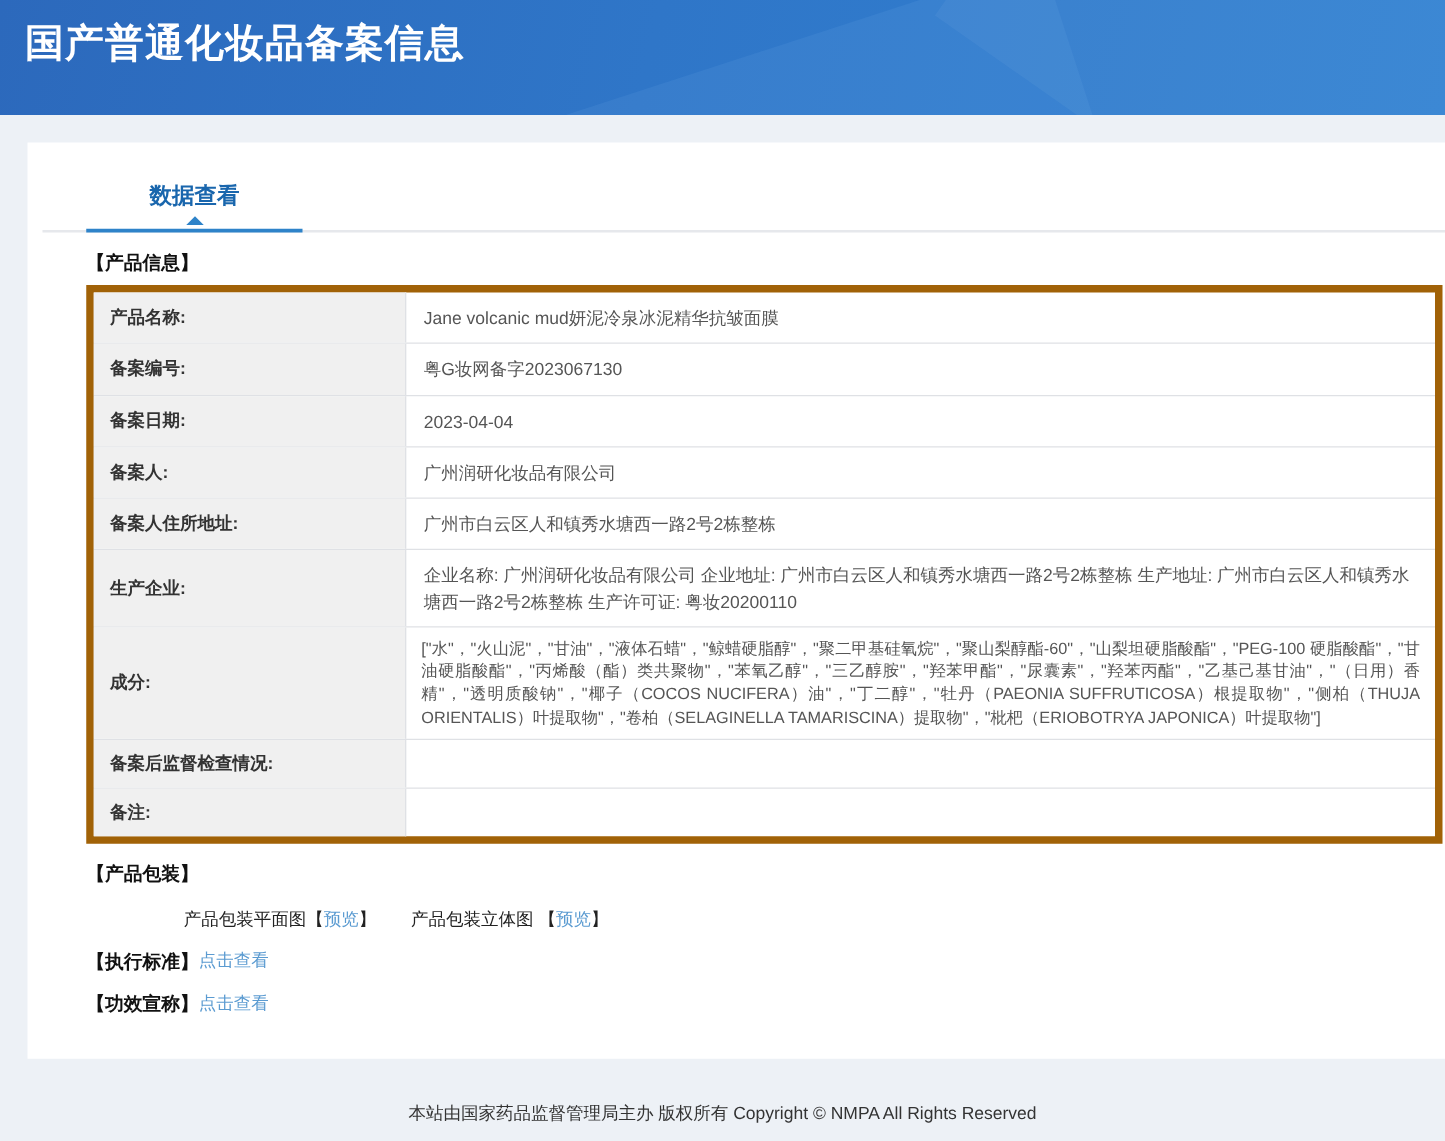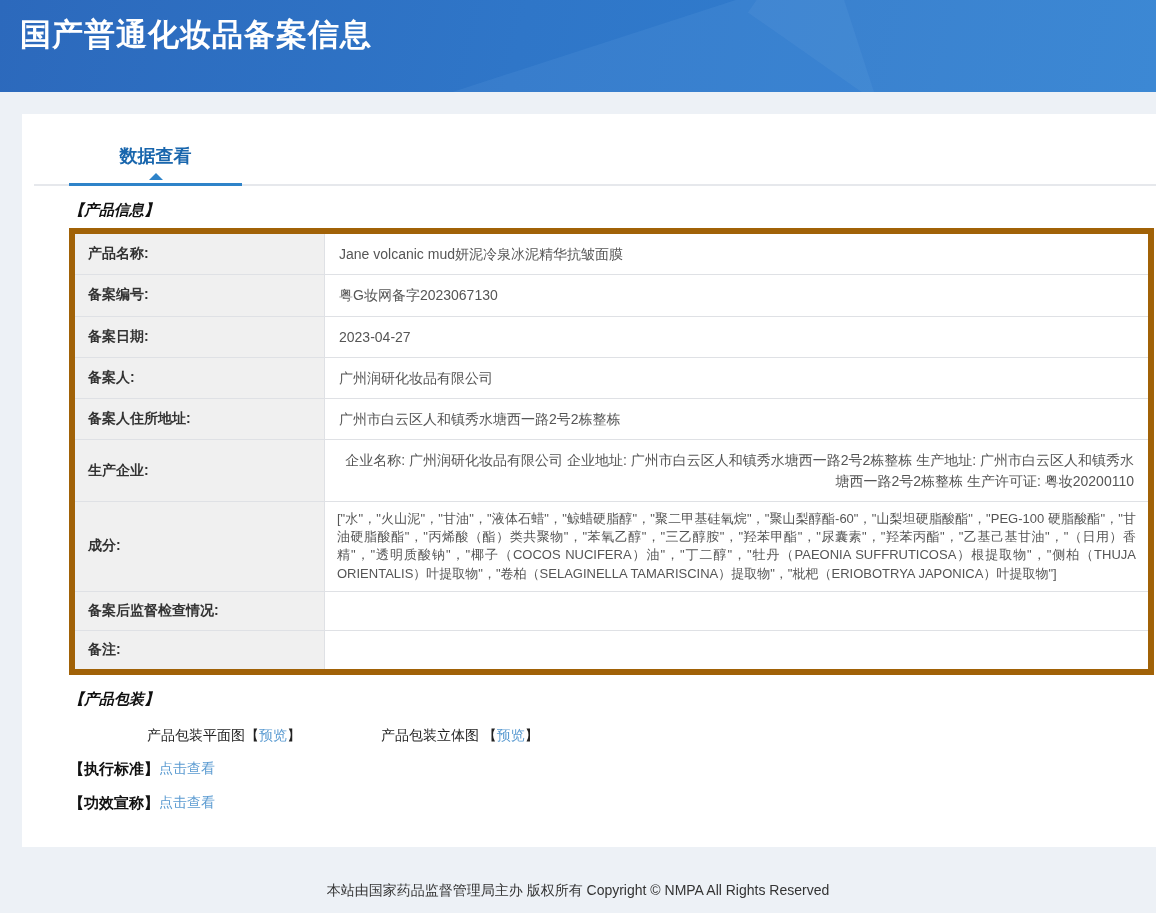--- a/index.html
+++ b/index.html
@@ -74,21 +74,20 @@
     border-left:7px solid transparent;
     border-right:7px solid transparent;
     border-bottom:7px solid #2e83c9;
   }
   .content { padding:0 2px 0 35px; }
   .section-title {
     font-size:15px;
     font-weight:bold;
     color:#111111;
     margin:15px 0 8px;
-    font-style:italic;
   }
   
   .info-table {
     border:6px solid #a16207;
   }
   .info-row { display:flex; border-bottom:1px solid #dfe1e5; }
   .info-row:last-child { border-bottom:none; }
   .cell-label {
     flex:0 0 250px;
     background:#f0f0f0;
@@ -102,36 +101,35 @@
     min-height:38px;
   }
   .cell-value {
     flex:1;
     font-size:14px;
     color:#555555;
     line-height:1.45;
     padding:10px 14px;
     display:flex;
     align-items:center;
-    text-align:right;
   }
   .cell-value.small {
     font-size:13px;
     line-height:1.4;
     text-align:justify;
     padding:8px 12px;
   }
   
   .package-row {
     margin:18px 0 12px 78px;
     font-size:14px;
     color:#222222;
   }
   .package-item { display:inline-block; }
-  .package-item + .package-item { margin-left:76px; }
+  .package-item + .package-item { margin-left:24px; }
   .link {
     color:#5b9bd1;
     text-decoration:none;
     cursor:pointer;
   }
   .bracket { color:#222222; }
   .meta-row {
     margin:15px 0;
     font-size:15px;
     color:#111111;
@@ -172,21 +170,21 @@
       <div class="info-row">
         <div class="cell-label">产品名称:</div>
         <div class="cell-value">Jane volcanic mud妍泥冷泉冰泥精华抗皱面膜</div>
       </div>
       <div class="info-row">
         <div class="cell-label">备案编号:</div>
         <div class="cell-value">粤G妆网备字2023067130</div>
       </div>
       <div class="info-row">
         <div class="cell-label">备案日期:</div>
-        <div class="cell-value">2023-04-27</div>
+        <div class="cell-value">2023-04-04</div>
       </div>
       <div class="info-row">
         <div class="cell-label">备案人:</div>
         <div class="cell-value">广州润研化妆品有限公司</div>
       </div>
       <div class="info-row">
         <div class="cell-label">备案人住所地址:</div>
         <div class="cell-value">广州市白云区人和镇秀水塘西一路2号2栋整栋</div>
       </div>
       <div class="info-row">

